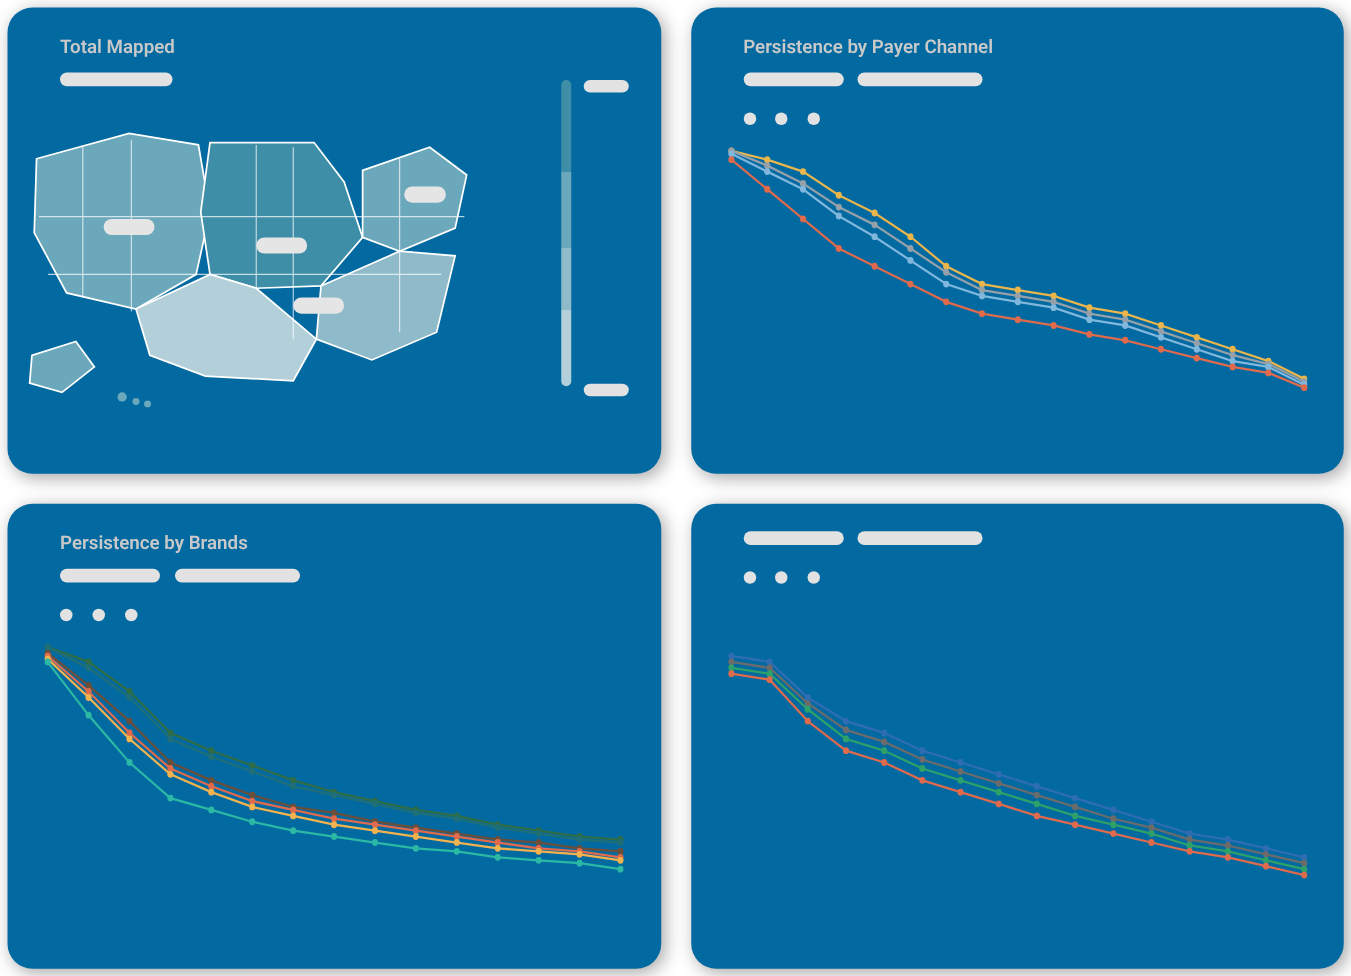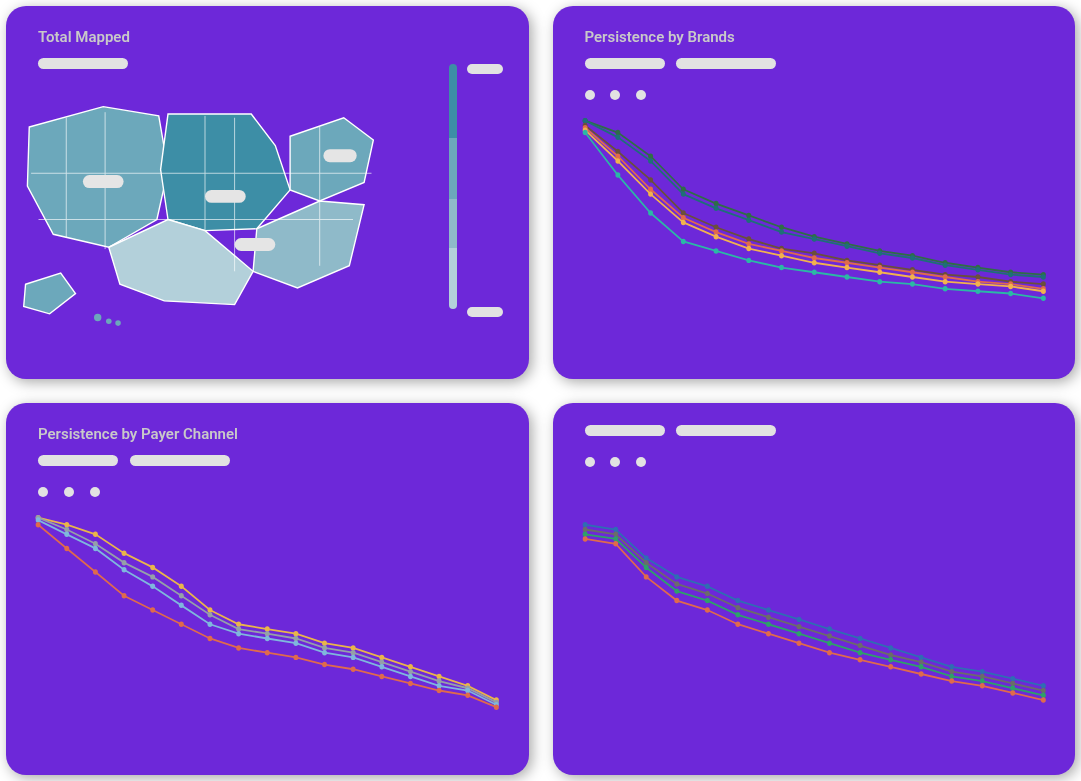--- a/index.html
+++ b/index.html
@@ -1,18 +1,18 @@
 <!DOCTYPE html>
 <html><head>
 <meta charset="utf-8">
 <style>
   *{box-sizing:border-box;margin:0;padding:0}
   body{font-family:-apple-system,BlinkMacSystemFont,"Segoe UI",Roboto,Helvetica,Arial,sans-serif;background:#fff;padding:6px}
   .grid{display:grid;grid-template-columns:1fr 1fr;grid-template-rows:1fr 1fr;gap:24px;width:1069px;height:769px}
-  .card{background:#6d28d9;border-radius:20px;box-shadow:3px 3px 14px rgba(0,0,0,0.35);padding:22px 32px;position:relative;overflow:hidden}
+  .card{background:#0369a1;border-radius:20px;box-shadow:3px 3px 14px rgba(0,0,0,0.35);padding:22px 42px;position:relative;overflow:hidden}
   .card-title{font-size:15px;font-weight:600;color:#c9c9c9;margin-bottom:12px}
   .pill{display:inline-block;height:11px;border-radius:6px;background:#e2e2e2;margin-right:8px;margin-bottom:8px}
   .dot{display:inline-block;width:10px;height:10px;border-radius:50%;background:#e2e2e2;margin-right:12px}
   .legend-dots{margin-top:4px}
   .chart-area{position:absolute;left:26px;right:26px;bottom:26px;top:96px}
   .map-wrap{position:absolute;left:14px;top:60px;right:120px;bottom:24px}
   .map-wrap svg{width:100%;height:100%}
   .legend-bar{position:absolute;right:72px;top:58px;width:8px;bottom:70px;border-radius:6px;background:linear-gradient(to bottom,#3d8ea6 0%,#3d8ea6 30%,#6ca8bb 30%,#6ca8bb 55%,#8fbac9 55%,#8fbac9 75%,#b3d0da 75%,#b3d0da 100%)}
   .legend-high{position:absolute;right:26px;top:58px;width:36px;height:10px;border-radius:5px;background:#e2e2e2}
   .legend-low{position:absolute;right:26px;bottom:62px;width:36px;height:10px;border-radius:5px;background:#e2e2e2}
@@ -58,20 +58,105 @@
 
         <rect class="annot" x="68" y="92" rx="7" ry="7" width="44" height="14"></rect>
         <rect class="annot" x="200" y="108" rx="7" ry="7" width="44" height="14"></rect>
         <rect class="annot" x="232" y="160" rx="7" ry="7" width="44" height="14"></rect>
         <rect class="annot" x="328" y="64" rx="7" ry="7" width="36" height="14"></rect>
       </svg>
     </div>
     <div class="legend-bar"></div>
     <div class="legend-high"></div>
     <div class="legend-low"></div>
+  </div>
+
+  <div class="card">
+    <div class="card-title">Persistence by Payer Channel</div>
+    <span class="pill" style="width:80px"></span>
+    <span class="pill" style="width:100px"></span>
+    <div class="legend-dots">
+      <span class="dot"></span>
+      <span class="dot"></span>
+      <span class="dot"></span>
+    </div>
+    <div class="chart-area"><svg viewBox="0 0 460 220" width="100%" height="100%" preserveAspectRatio="none">
+          <path d="M6.0 16.4 L34.0 22.6 L62.0 31.0 L90.0 47.6 L118.0 60.1 L146.0 76.7 L174.0 97.5 L202.0 110.0 L230.0 114.2 L258.0 118.3 L286.0 126.6 L314.0 130.8 L342.0 139.1 L370.0 147.4 L398.0 155.8 L426.0 164.1 L454.0 176.6" fill="none" stroke="#eab54a" stroke-width="1.6"></path>
+          <circle cx="6.0" cy="16.4" r="2.4" fill="#eab54a"></circle>
+          <circle cx="34.0" cy="22.6" r="2.4" fill="#eab54a"></circle>
+          <circle cx="62.0" cy="31.0" r="2.4" fill="#eab54a"></circle>
+          <circle cx="90.0" cy="47.6" r="2.4" fill="#eab54a"></circle>
+          <circle cx="118.0" cy="60.1" r="2.4" fill="#eab54a"></circle>
+          <circle cx="146.0" cy="76.7" r="2.4" fill="#eab54a"></circle>
+          <circle cx="174.0" cy="97.5" r="2.4" fill="#eab54a"></circle>
+          <circle cx="202.0" cy="110.0" r="2.4" fill="#eab54a"></circle>
+          <circle cx="230.0" cy="114.2" r="2.4" fill="#eab54a"></circle>
+          <circle cx="258.0" cy="118.3" r="2.4" fill="#eab54a"></circle>
+          <circle cx="286.0" cy="126.6" r="2.4" fill="#eab54a"></circle>
+          <circle cx="314.0" cy="130.8" r="2.4" fill="#eab54a"></circle>
+          <circle cx="342.0" cy="139.1" r="2.4" fill="#eab54a"></circle>
+          <circle cx="370.0" cy="147.4" r="2.4" fill="#eab54a"></circle>
+          <circle cx="398.0" cy="155.8" r="2.4" fill="#eab54a"></circle>
+          <circle cx="426.0" cy="164.1" r="2.4" fill="#eab54a"></circle>
+          <circle cx="454.0" cy="176.6" r="2.4" fill="#eab54a"></circle>
+          <path d="M6.0 16.4 L34.0 26.8 L62.0 39.3 L90.0 55.9 L118.0 68.4 L146.0 85.0 L174.0 101.7 L202.0 114.2 L230.0 118.3 L258.0 122.5 L286.0 130.8 L314.0 135.0 L342.0 143.3 L370.0 151.6 L398.0 159.9 L426.0 166.2 L454.0 178.6" fill="none" stroke="#95a0a8" stroke-width="1.6"></path>
+          <circle cx="6.0" cy="16.4" r="2.4" fill="#95a0a8"></circle>
+          <circle cx="34.0" cy="26.8" r="2.4" fill="#95a0a8"></circle>
+          <circle cx="62.0" cy="39.3" r="2.4" fill="#95a0a8"></circle>
+          <circle cx="90.0" cy="55.9" r="2.4" fill="#95a0a8"></circle>
+          <circle cx="118.0" cy="68.4" r="2.4" fill="#95a0a8"></circle>
+          <circle cx="146.0" cy="85.0" r="2.4" fill="#95a0a8"></circle>
+          <circle cx="174.0" cy="101.7" r="2.4" fill="#95a0a8"></circle>
+          <circle cx="202.0" cy="114.2" r="2.4" fill="#95a0a8"></circle>
+          <circle cx="230.0" cy="118.3" r="2.4" fill="#95a0a8"></circle>
+          <circle cx="258.0" cy="122.5" r="2.4" fill="#95a0a8"></circle>
+          <circle cx="286.0" cy="130.8" r="2.4" fill="#95a0a8"></circle>
+          <circle cx="314.0" cy="135.0" r="2.4" fill="#95a0a8"></circle>
+          <circle cx="342.0" cy="143.3" r="2.4" fill="#95a0a8"></circle>
+          <circle cx="370.0" cy="151.6" r="2.4" fill="#95a0a8"></circle>
+          <circle cx="398.0" cy="159.9" r="2.4" fill="#95a0a8"></circle>
+          <circle cx="426.0" cy="166.2" r="2.4" fill="#95a0a8"></circle>
+          <circle cx="454.0" cy="178.6" r="2.4" fill="#95a0a8"></circle>
+          <path d="M6.0 18.5 L34.0 31.0 L62.0 43.4 L90.0 62.2 L118.0 76.7 L146.0 93.4 L174.0 110.0 L202.0 118.3 L230.0 122.5 L258.0 126.6 L286.0 135.0 L314.0 139.1 L342.0 147.4 L370.0 155.8 L398.0 164.1 L426.0 168.2 L454.0 180.7" fill="none" stroke="#7fb7dd" stroke-width="1.6"></path>
+          <circle cx="6.0" cy="18.5" r="2.4" fill="#7fb7dd"></circle>
+          <circle cx="34.0" cy="31.0" r="2.4" fill="#7fb7dd"></circle>
+          <circle cx="62.0" cy="43.4" r="2.4" fill="#7fb7dd"></circle>
+          <circle cx="90.0" cy="62.2" r="2.4" fill="#7fb7dd"></circle>
+          <circle cx="118.0" cy="76.7" r="2.4" fill="#7fb7dd"></circle>
+          <circle cx="146.0" cy="93.4" r="2.4" fill="#7fb7dd"></circle>
+          <circle cx="174.0" cy="110.0" r="2.4" fill="#7fb7dd"></circle>
+          <circle cx="202.0" cy="118.3" r="2.4" fill="#7fb7dd"></circle>
+          <circle cx="230.0" cy="122.5" r="2.4" fill="#7fb7dd"></circle>
+          <circle cx="258.0" cy="126.6" r="2.4" fill="#7fb7dd"></circle>
+          <circle cx="286.0" cy="135.0" r="2.4" fill="#7fb7dd"></circle>
+          <circle cx="314.0" cy="139.1" r="2.4" fill="#7fb7dd"></circle>
+          <circle cx="342.0" cy="147.4" r="2.4" fill="#7fb7dd"></circle>
+          <circle cx="370.0" cy="155.8" r="2.4" fill="#7fb7dd"></circle>
+          <circle cx="398.0" cy="164.1" r="2.4" fill="#7fb7dd"></circle>
+          <circle cx="426.0" cy="168.2" r="2.4" fill="#7fb7dd"></circle>
+          <circle cx="454.0" cy="180.7" r="2.4" fill="#7fb7dd"></circle>
+          <path d="M6.0 22.6 L34.0 43.4 L62.0 64.2 L90.0 85.0 L118.0 97.5 L146.0 110.0 L174.0 122.5 L202.0 130.8 L230.0 135.0 L258.0 139.1 L286.0 145.4 L314.0 149.5 L342.0 155.8 L370.0 162.0 L398.0 168.2 L426.0 172.4 L454.0 182.8" fill="none" stroke="#e06a4c" stroke-width="1.6"></path>
+          <circle cx="6.0" cy="22.6" r="2.4" fill="#e06a4c"></circle>
+          <circle cx="34.0" cy="43.4" r="2.4" fill="#e06a4c"></circle>
+          <circle cx="62.0" cy="64.2" r="2.4" fill="#e06a4c"></circle>
+          <circle cx="90.0" cy="85.0" r="2.4" fill="#e06a4c"></circle>
+          <circle cx="118.0" cy="97.5" r="2.4" fill="#e06a4c"></circle>
+          <circle cx="146.0" cy="110.0" r="2.4" fill="#e06a4c"></circle>
+          <circle cx="174.0" cy="122.5" r="2.4" fill="#e06a4c"></circle>
+          <circle cx="202.0" cy="130.8" r="2.4" fill="#e06a4c"></circle>
+          <circle cx="230.0" cy="135.0" r="2.4" fill="#e06a4c"></circle>
+          <circle cx="258.0" cy="139.1" r="2.4" fill="#e06a4c"></circle>
+          <circle cx="286.0" cy="145.4" r="2.4" fill="#e06a4c"></circle>
+          <circle cx="314.0" cy="149.5" r="2.4" fill="#e06a4c"></circle>
+          <circle cx="342.0" cy="155.8" r="2.4" fill="#e06a4c"></circle>
+          <circle cx="370.0" cy="162.0" r="2.4" fill="#e06a4c"></circle>
+          <circle cx="398.0" cy="168.2" r="2.4" fill="#e06a4c"></circle>
+          <circle cx="426.0" cy="172.4" r="2.4" fill="#e06a4c"></circle>
+          <circle cx="454.0" cy="182.8" r="2.4" fill="#e06a4c"></circle>
+        </svg></div>
   </div>
 
   <div class="card">
     <div class="card-title">Persistence by Brands</div>
     <span class="pill" style="width:80px"></span>
     <span class="pill" style="width:100px"></span>
     <div class="legend-dots">
       <span class="dot"></span>
       <span class="dot"></span>
       <span class="dot"></span>
@@ -170,105 +255,20 @@
           <circle cx="294.0" cy="157.8" r="2.4" fill="#2bb8a5"></circle>
           <circle cx="326.0" cy="159.9" r="2.4" fill="#2bb8a5"></circle>
           <circle cx="358.0" cy="164.1" r="2.4" fill="#2bb8a5"></circle>
           <circle cx="390.0" cy="166.2" r="2.4" fill="#2bb8a5"></circle>
           <circle cx="422.0" cy="168.2" r="2.4" fill="#2bb8a5"></circle>
           <circle cx="454.0" cy="172.4" r="2.4" fill="#2bb8a5"></circle>
         </svg></div>
   </div>
 
   <div class="card">
-    <div class="card-title">Persistence by Payer Channel</div>
-    <span class="pill" style="width:80px"></span>
-    <span class="pill" style="width:100px"></span>
-    <div class="legend-dots">
-      <span class="dot"></span>
-      <span class="dot"></span>
-      <span class="dot"></span>
-    </div>
-    <div class="chart-area"><svg viewBox="0 0 460 220" width="100%" height="100%" preserveAspectRatio="none">
-          <path d="M6.0 16.4 L34.0 22.6 L62.0 31.0 L90.0 47.6 L118.0 60.1 L146.0 76.7 L174.0 97.5 L202.0 110.0 L230.0 114.2 L258.0 118.3 L286.0 126.6 L314.0 130.8 L342.0 139.1 L370.0 147.4 L398.0 155.8 L426.0 164.1 L454.0 176.6" fill="none" stroke="#eab54a" stroke-width="1.6"></path>
-          <circle cx="6.0" cy="16.4" r="2.4" fill="#eab54a"></circle>
-          <circle cx="34.0" cy="22.6" r="2.4" fill="#eab54a"></circle>
-          <circle cx="62.0" cy="31.0" r="2.4" fill="#eab54a"></circle>
-          <circle cx="90.0" cy="47.6" r="2.4" fill="#eab54a"></circle>
-          <circle cx="118.0" cy="60.1" r="2.4" fill="#eab54a"></circle>
-          <circle cx="146.0" cy="76.7" r="2.4" fill="#eab54a"></circle>
-          <circle cx="174.0" cy="97.5" r="2.4" fill="#eab54a"></circle>
-          <circle cx="202.0" cy="110.0" r="2.4" fill="#eab54a"></circle>
-          <circle cx="230.0" cy="114.2" r="2.4" fill="#eab54a"></circle>
-          <circle cx="258.0" cy="118.3" r="2.4" fill="#eab54a"></circle>
-          <circle cx="286.0" cy="126.6" r="2.4" fill="#eab54a"></circle>
-          <circle cx="314.0" cy="130.8" r="2.4" fill="#eab54a"></circle>
-          <circle cx="342.0" cy="139.1" r="2.4" fill="#eab54a"></circle>
-          <circle cx="370.0" cy="147.4" r="2.4" fill="#eab54a"></circle>
-          <circle cx="398.0" cy="155.8" r="2.4" fill="#eab54a"></circle>
-          <circle cx="426.0" cy="164.1" r="2.4" fill="#eab54a"></circle>
-          <circle cx="454.0" cy="176.6" r="2.4" fill="#eab54a"></circle>
-          <path d="M6.0 16.4 L34.0 26.8 L62.0 39.3 L90.0 55.9 L118.0 68.4 L146.0 85.0 L174.0 101.7 L202.0 114.2 L230.0 118.3 L258.0 122.5 L286.0 130.8 L314.0 135.0 L342.0 143.3 L370.0 151.6 L398.0 159.9 L426.0 166.2 L454.0 178.6" fill="none" stroke="#95a0a8" stroke-width="1.6"></path>
-          <circle cx="6.0" cy="16.4" r="2.4" fill="#95a0a8"></circle>
-          <circle cx="34.0" cy="26.8" r="2.4" fill="#95a0a8"></circle>
-          <circle cx="62.0" cy="39.3" r="2.4" fill="#95a0a8"></circle>
-          <circle cx="90.0" cy="55.9" r="2.4" fill="#95a0a8"></circle>
-          <circle cx="118.0" cy="68.4" r="2.4" fill="#95a0a8"></circle>
-          <circle cx="146.0" cy="85.0" r="2.4" fill="#95a0a8"></circle>
-          <circle cx="174.0" cy="101.7" r="2.4" fill="#95a0a8"></circle>
-          <circle cx="202.0" cy="114.2" r="2.4" fill="#95a0a8"></circle>
-          <circle cx="230.0" cy="118.3" r="2.4" fill="#95a0a8"></circle>
-          <circle cx="258.0" cy="122.5" r="2.4" fill="#95a0a8"></circle>
-          <circle cx="286.0" cy="130.8" r="2.4" fill="#95a0a8"></circle>
-          <circle cx="314.0" cy="135.0" r="2.4" fill="#95a0a8"></circle>
-          <circle cx="342.0" cy="143.3" r="2.4" fill="#95a0a8"></circle>
-          <circle cx="370.0" cy="151.6" r="2.4" fill="#95a0a8"></circle>
-          <circle cx="398.0" cy="159.9" r="2.4" fill="#95a0a8"></circle>
-          <circle cx="426.0" cy="166.2" r="2.4" fill="#95a0a8"></circle>
-          <circle cx="454.0" cy="178.6" r="2.4" fill="#95a0a8"></circle>
-          <path d="M6.0 18.5 L34.0 31.0 L62.0 43.4 L90.0 62.2 L118.0 76.7 L146.0 93.4 L174.0 110.0 L202.0 118.3 L230.0 122.5 L258.0 126.6 L286.0 135.0 L314.0 139.1 L342.0 147.4 L370.0 155.8 L398.0 164.1 L426.0 168.2 L454.0 180.7" fill="none" stroke="#7fb7dd" stroke-width="1.6"></path>
-          <circle cx="6.0" cy="18.5" r="2.4" fill="#7fb7dd"></circle>
-          <circle cx="34.0" cy="31.0" r="2.4" fill="#7fb7dd"></circle>
-          <circle cx="62.0" cy="43.4" r="2.4" fill="#7fb7dd"></circle>
-          <circle cx="90.0" cy="62.2" r="2.4" fill="#7fb7dd"></circle>
-          <circle cx="118.0" cy="76.7" r="2.4" fill="#7fb7dd"></circle>
-          <circle cx="146.0" cy="93.4" r="2.4" fill="#7fb7dd"></circle>
-          <circle cx="174.0" cy="110.0" r="2.4" fill="#7fb7dd"></circle>
-          <circle cx="202.0" cy="118.3" r="2.4" fill="#7fb7dd"></circle>
-          <circle cx="230.0" cy="122.5" r="2.4" fill="#7fb7dd"></circle>
-          <circle cx="258.0" cy="126.6" r="2.4" fill="#7fb7dd"></circle>
-          <circle cx="286.0" cy="135.0" r="2.4" fill="#7fb7dd"></circle>
-          <circle cx="314.0" cy="139.1" r="2.4" fill="#7fb7dd"></circle>
-          <circle cx="342.0" cy="147.4" r="2.4" fill="#7fb7dd"></circle>
-          <circle cx="370.0" cy="155.8" r="2.4" fill="#7fb7dd"></circle>
-          <circle cx="398.0" cy="164.1" r="2.4" fill="#7fb7dd"></circle>
-          <circle cx="426.0" cy="168.2" r="2.4" fill="#7fb7dd"></circle>
-          <circle cx="454.0" cy="180.7" r="2.4" fill="#7fb7dd"></circle>
-          <path d="M6.0 22.6 L34.0 43.4 L62.0 64.2 L90.0 85.0 L118.0 97.5 L146.0 110.0 L174.0 122.5 L202.0 130.8 L230.0 135.0 L258.0 139.1 L286.0 145.4 L314.0 149.5 L342.0 155.8 L370.0 162.0 L398.0 168.2 L426.0 172.4 L454.0 182.8" fill="none" stroke="#e06a4c" stroke-width="1.6"></path>
-          <circle cx="6.0" cy="22.6" r="2.4" fill="#e06a4c"></circle>
-          <circle cx="34.0" cy="43.4" r="2.4" fill="#e06a4c"></circle>
-          <circle cx="62.0" cy="64.2" r="2.4" fill="#e06a4c"></circle>
-          <circle cx="90.0" cy="85.0" r="2.4" fill="#e06a4c"></circle>
-          <circle cx="118.0" cy="97.5" r="2.4" fill="#e06a4c"></circle>
-          <circle cx="146.0" cy="110.0" r="2.4" fill="#e06a4c"></circle>
-          <circle cx="174.0" cy="122.5" r="2.4" fill="#e06a4c"></circle>
-          <circle cx="202.0" cy="130.8" r="2.4" fill="#e06a4c"></circle>
-          <circle cx="230.0" cy="135.0" r="2.4" fill="#e06a4c"></circle>
-          <circle cx="258.0" cy="139.1" r="2.4" fill="#e06a4c"></circle>
-          <circle cx="286.0" cy="145.4" r="2.4" fill="#e06a4c"></circle>
-          <circle cx="314.0" cy="149.5" r="2.4" fill="#e06a4c"></circle>
-          <circle cx="342.0" cy="155.8" r="2.4" fill="#e06a4c"></circle>
-          <circle cx="370.0" cy="162.0" r="2.4" fill="#e06a4c"></circle>
-          <circle cx="398.0" cy="168.2" r="2.4" fill="#e06a4c"></circle>
-          <circle cx="426.0" cy="172.4" r="2.4" fill="#e06a4c"></circle>
-          <circle cx="454.0" cy="182.8" r="2.4" fill="#e06a4c"></circle>
-        </svg></div>
-  </div>
-
-  <div class="card">
     <span class="pill" style="width:80px"></span>
     <span class="pill" style="width:100px"></span>
     <div class="legend-dots">
       <span class="dot"></span>
       <span class="dot"></span>
       <span class="dot"></span>
     </div>
     <div class="chart-area"><svg viewBox="0 0 460 220" width="100%" height="100%" preserveAspectRatio="none">
           <path d="M6.0 22.6 L35.9 26.8 L65.7 51.8 L95.6 68.4 L125.5 76.7 L155.3 89.2 L185.2 97.5 L215.1 105.8 L244.9 114.2 L274.8 122.5 L304.7 130.8 L334.5 139.1 L364.4 147.4 L394.3 151.6 L424.1 157.8 L454.0 164.1" fill="none" stroke="#2f6db3" stroke-width="1.6"></path>
           <circle cx="6.0" cy="22.6" r="2.4" fill="#2f6db3"></circle>

